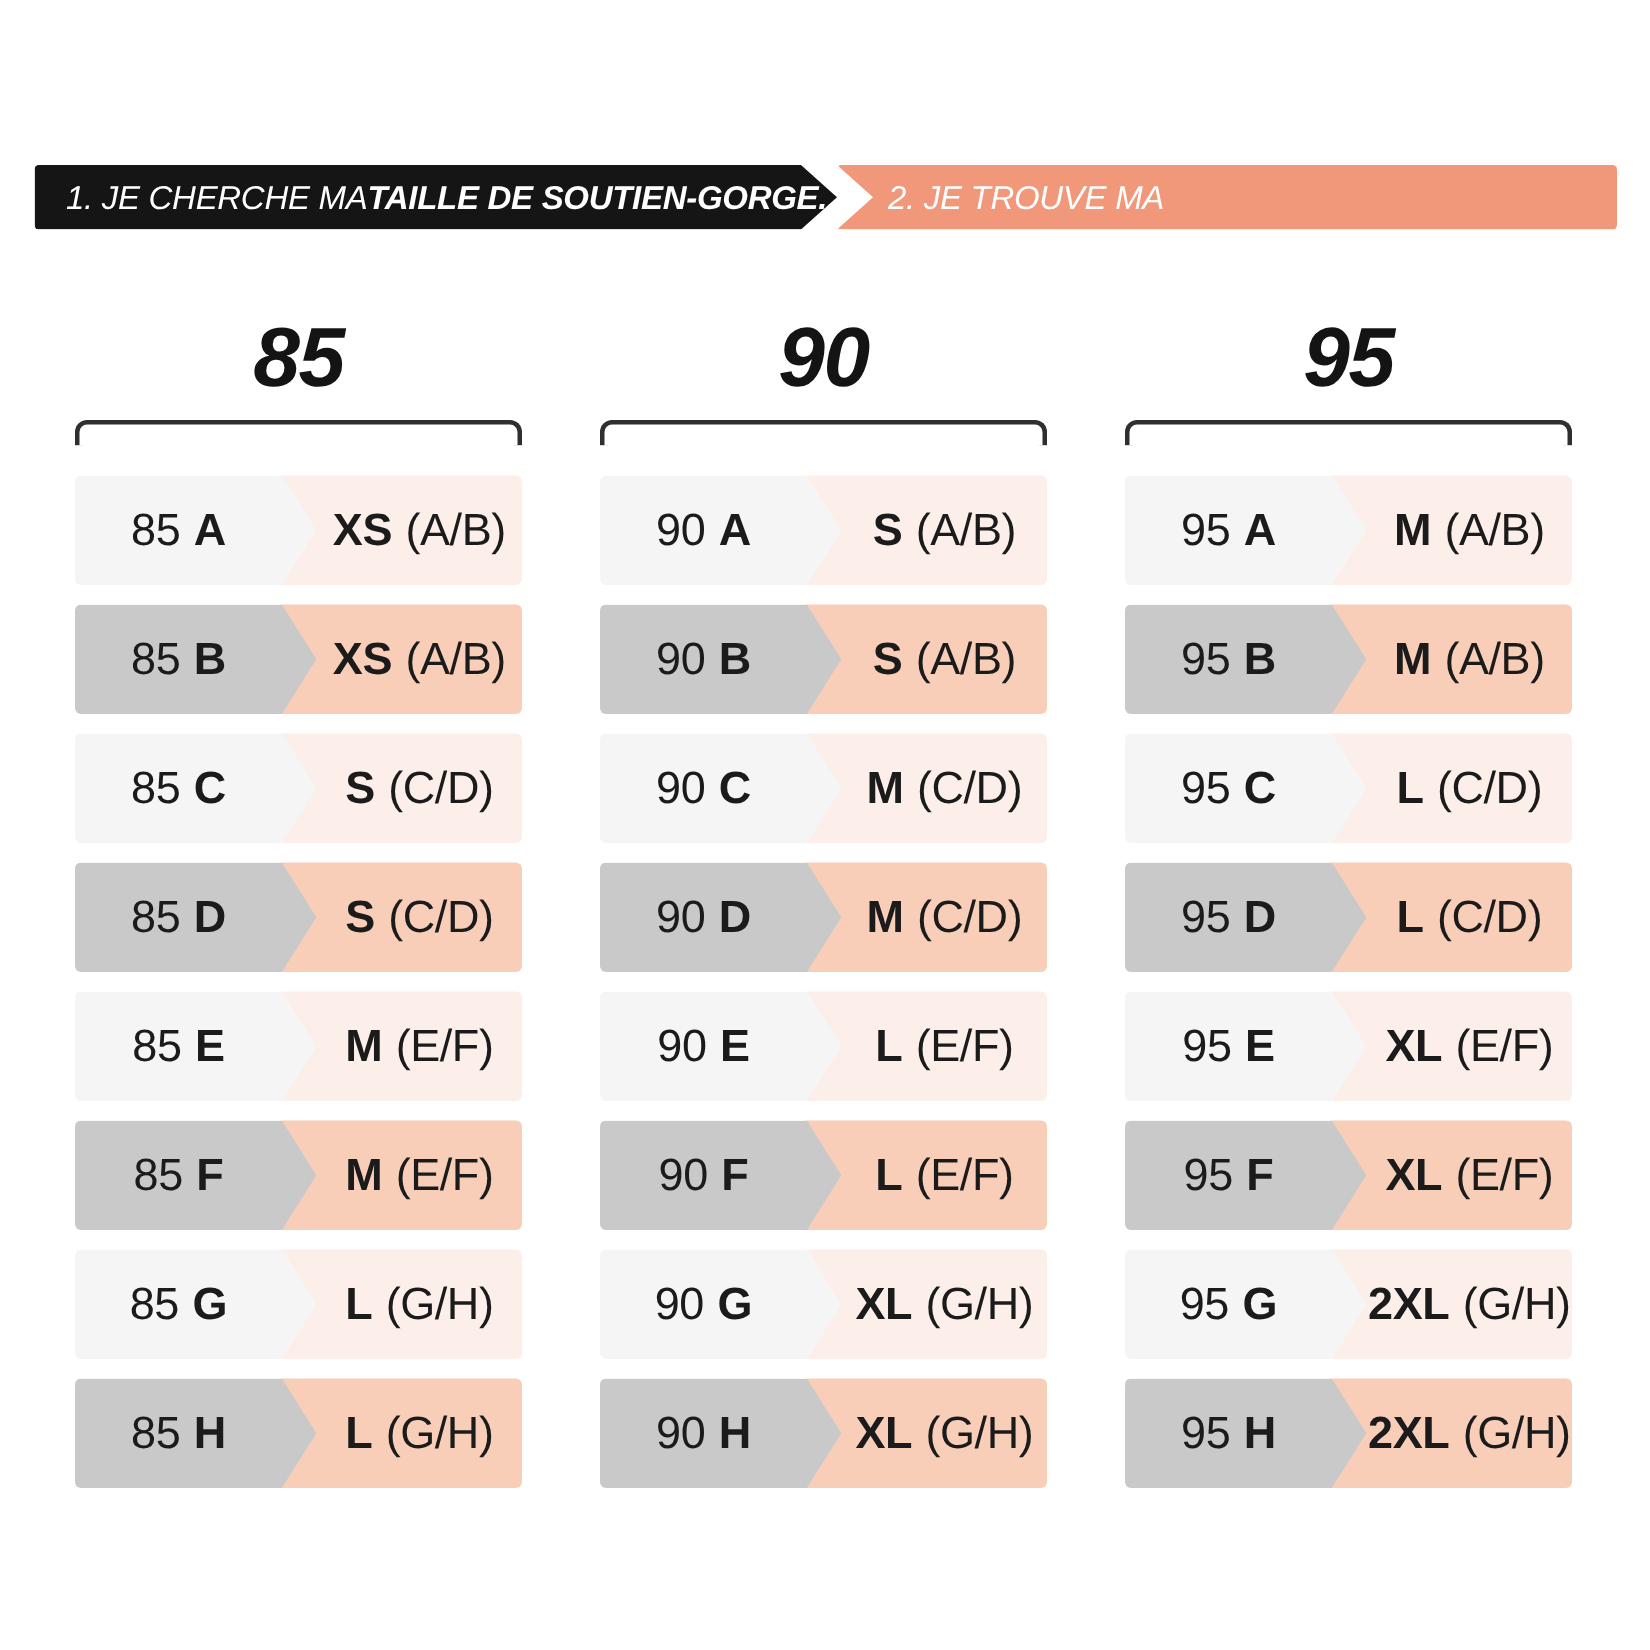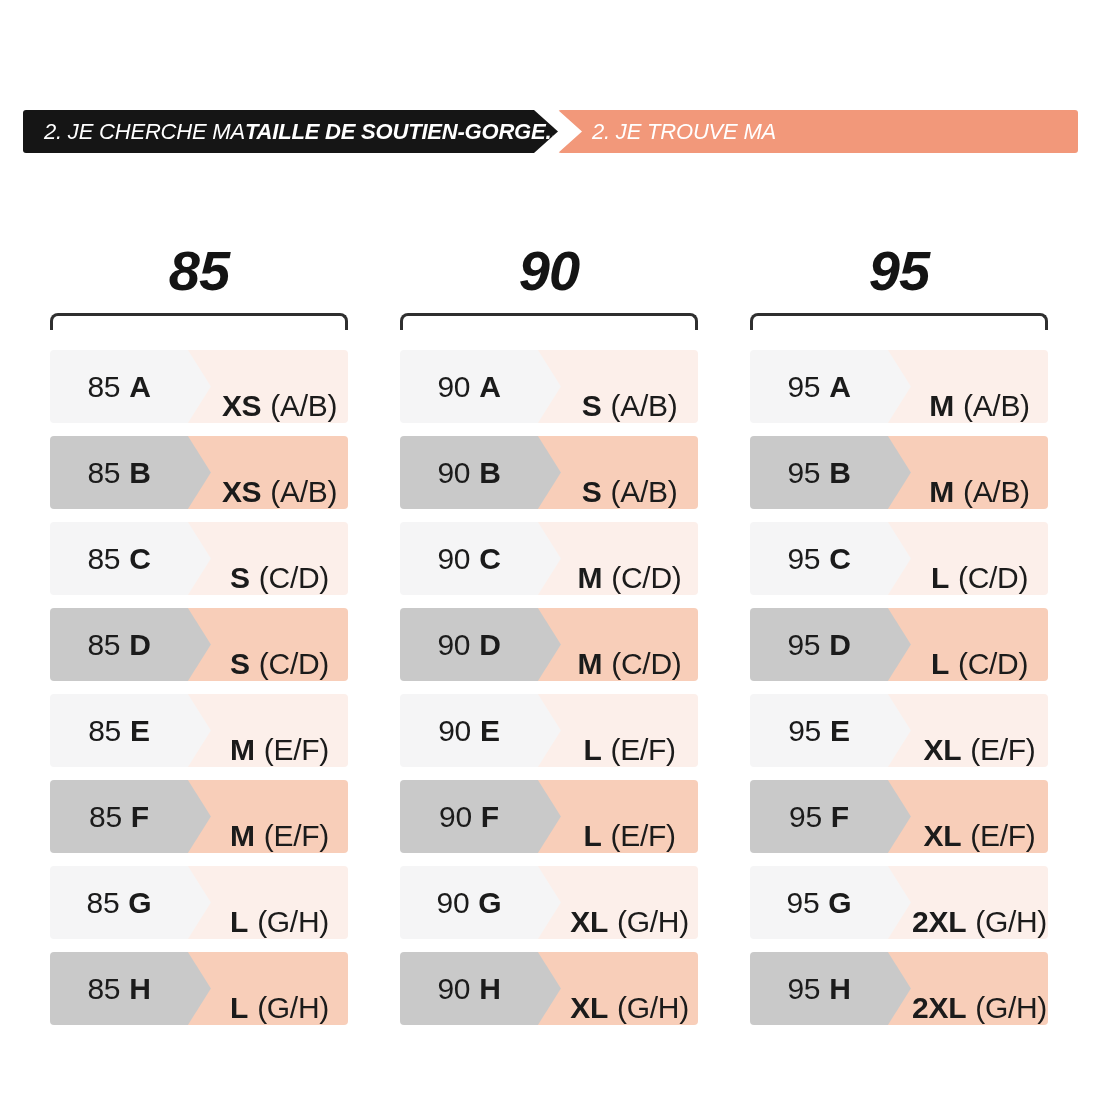--- a/index.html
+++ b/index.html
@@ -23,60 +23,59 @@
   .banner-salmon {
     width:520px; padding-left:34px;
     background:var(--c-accent, #F2987A);
     border-radius:3px;
     clip-path: polygon(0 0, 100% 0, 100% 100%, 0 100%, 24px 50%);
     gap: 11px;
   }
 
   
   .columns { position:absolute; top:210px; left:50px; display:flex; gap:52px; }
-  .col { width:298px;margin-top:33px; }
+  .col { width:298px; }
   .col-header {
     text-align:center; font-size:56px; line-height:1; font-weight:700; font-style:italic;
     letter-spacing:-1px; color:#141414;
   }
   .bracket {
     margin-top:14px; height:17px;
     border:3px solid var(--c-bracket, #2F2F2F); border-bottom:none;
     border-radius:8px 8px 0 0;
   }
   .rows { margin-top:20px; display:flex; flex-direction:column; gap:13px; }
 
   
   .row { position:relative; height:73px; }
   .cell { display:flex; align-items:center; justify-content:center; gap:9px;
           font-size:30px; letter-spacing:-0.3px; color:var(--c-ink, #1b1b1b); }
   .cell b { font-weight:700; }
   .cell-right {
     position:absolute; left:45%; right:0; top:0; height:100%;
     padding-left:27px; border-radius:4px;
     background:var(--c-row-pink, #FCEFEA);
-    align-items:flex-end;
   }
   .cell-left {
     position:absolute; left:0; top:0; width:54%; height:100%;
     padding-right:23px; border-radius:4px 0 0 4px;
     background:var(--c-row-gray-light, #F5F5F6);
     clip-path: polygon(0 0, calc(100% - 23px) 0, 100% 50%, calc(100% - 23px) 100%, 0 100%);
   }
   .row.hl .cell-left  { background:var(--c-row-gray, #C9C9C9); }
   .row.hl .cell-right { background:var(--c-row-salmon, #F8CEB9); }
 </style>
 </head>
 <body>
 
 <div class="stage">
 
   <div class="banners">
     <div class="banner banner-black">
-      <span>2. JE CHERCHE MA </span>
+      <span>1. JE CHERCHE MA </span>
         <b>TAILLE DE SOUTIEN-GORGE...</b>
     </div>
     <div class="banner banner-salmon">
       <span>2. JE TROUVE MA </span>
     </div>
   </div>
 
   <div class="columns">
       <div class="col">
         <div class="col-header">85</div>

